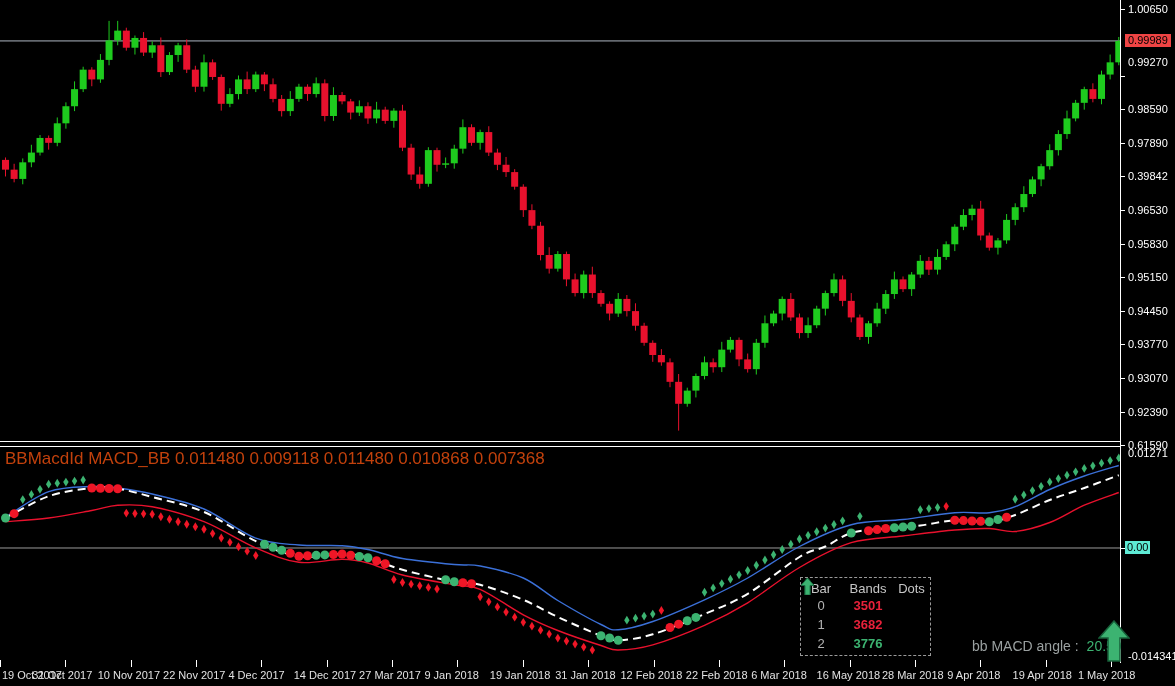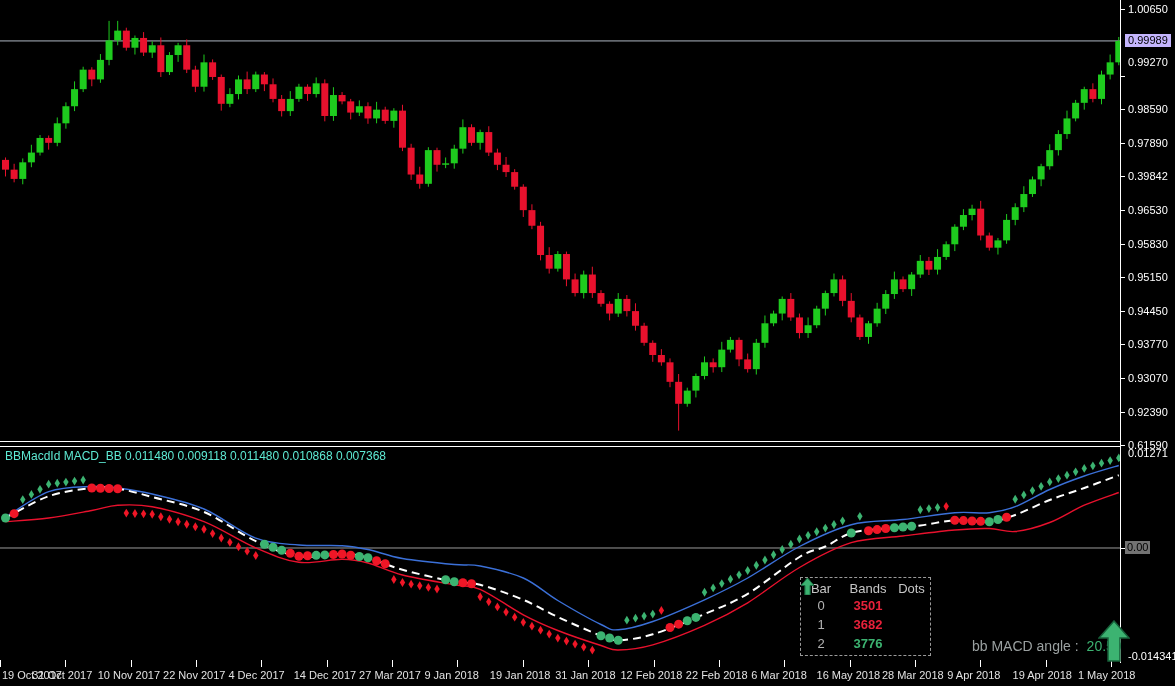--- a/index.html
+++ b/index.html
@@ -4,25 +4,25 @@
 <style>
   html,body{margin:0;padding:0;background:#000;}
   #win{position:relative;width:1175px;height:686px;background:#000;overflow:hidden;
        font-family:"Liberation Sans",sans-serif;-webkit-font-smoothing:antialiased;}
   .pane{position:absolute;left:0;background:#000;}
   #main-pane{top:0;width:1120px;height:441px;border-bottom:1px solid #fff;}
   #ind-pane{top:446px;width:1120px;height:216px;border-top:1px solid #fff;border-bottom:1px solid #fff;}
   svg{position:absolute;left:0;top:0;display:block;}
   #main-title{position:absolute;left:7px;top:4px;color:#fff;font-size:12px;white-space:nowrap;z-index:5;}
   #main-title .tri{color:#a34f4f;font-size:9px;margin-right:5px;vertical-align:1px;cursor:pointer;}
-  #ind-title{position:absolute;left:5px;top:2px;color:#5eead4;font-size:12px;white-space:nowrap;z-index:5;}
+  #ind-title{position:absolute;left:5px;top:2px;color:#c2410c;font-size:17px;white-space:nowrap;z-index:5;}
   #axis-col{position:absolute;left:1120px;top:0;width:55px;height:663px;border-left:1px solid #fff;background:#000;}
   .axlabel{position:absolute;left:7px;color:#fff;font-size:11px;line-height:13px;white-space:nowrap;}
-  .axlabel.cur{left:4px;background:#c4b5fd;color:#000;padding:0 3px;font-weight:normal;}
-  .axlabel.zero{left:4px;background:#737373;color:#000;padding:0 2px;}
+  .axlabel.cur{left:4px;background:#ef4444;color:#000;padding:0 3px;font-weight:normal;}
+  .axlabel.zero{left:4px;background:#5eead4;color:#000;padding:0 2px;}
   .axtick{position:absolute;left:0;width:4px;height:1px;background:#fff;}
   #date-bar{position:absolute;left:0;top:663px;width:1175px;height:23px;background:#000;}
   .dtick{position:absolute;top:0;width:1px;height:4px;background:#fff;}
   .dlabel{position:absolute;top:6px;color:#e2e2e2;font-size:11px;white-space:nowrap;}
   .itick{position:absolute;bottom:0;width:1px;height:3px;background:#fff;}
   #bb-panel{position:absolute;left:800px;top:577px;width:129px;height:77px;border:1px dashed #9a9a9a;
             background:rgba(0,0,0,.55);z-index:6;font-size:13px;color:#c6c6c6;}
   #bb-head{display:flex;margin-top:3px;}
   #bb-head span{text-align:center;}
   .c1{width:40px;} .c2{width:54px;} .c3{width:33px;}

